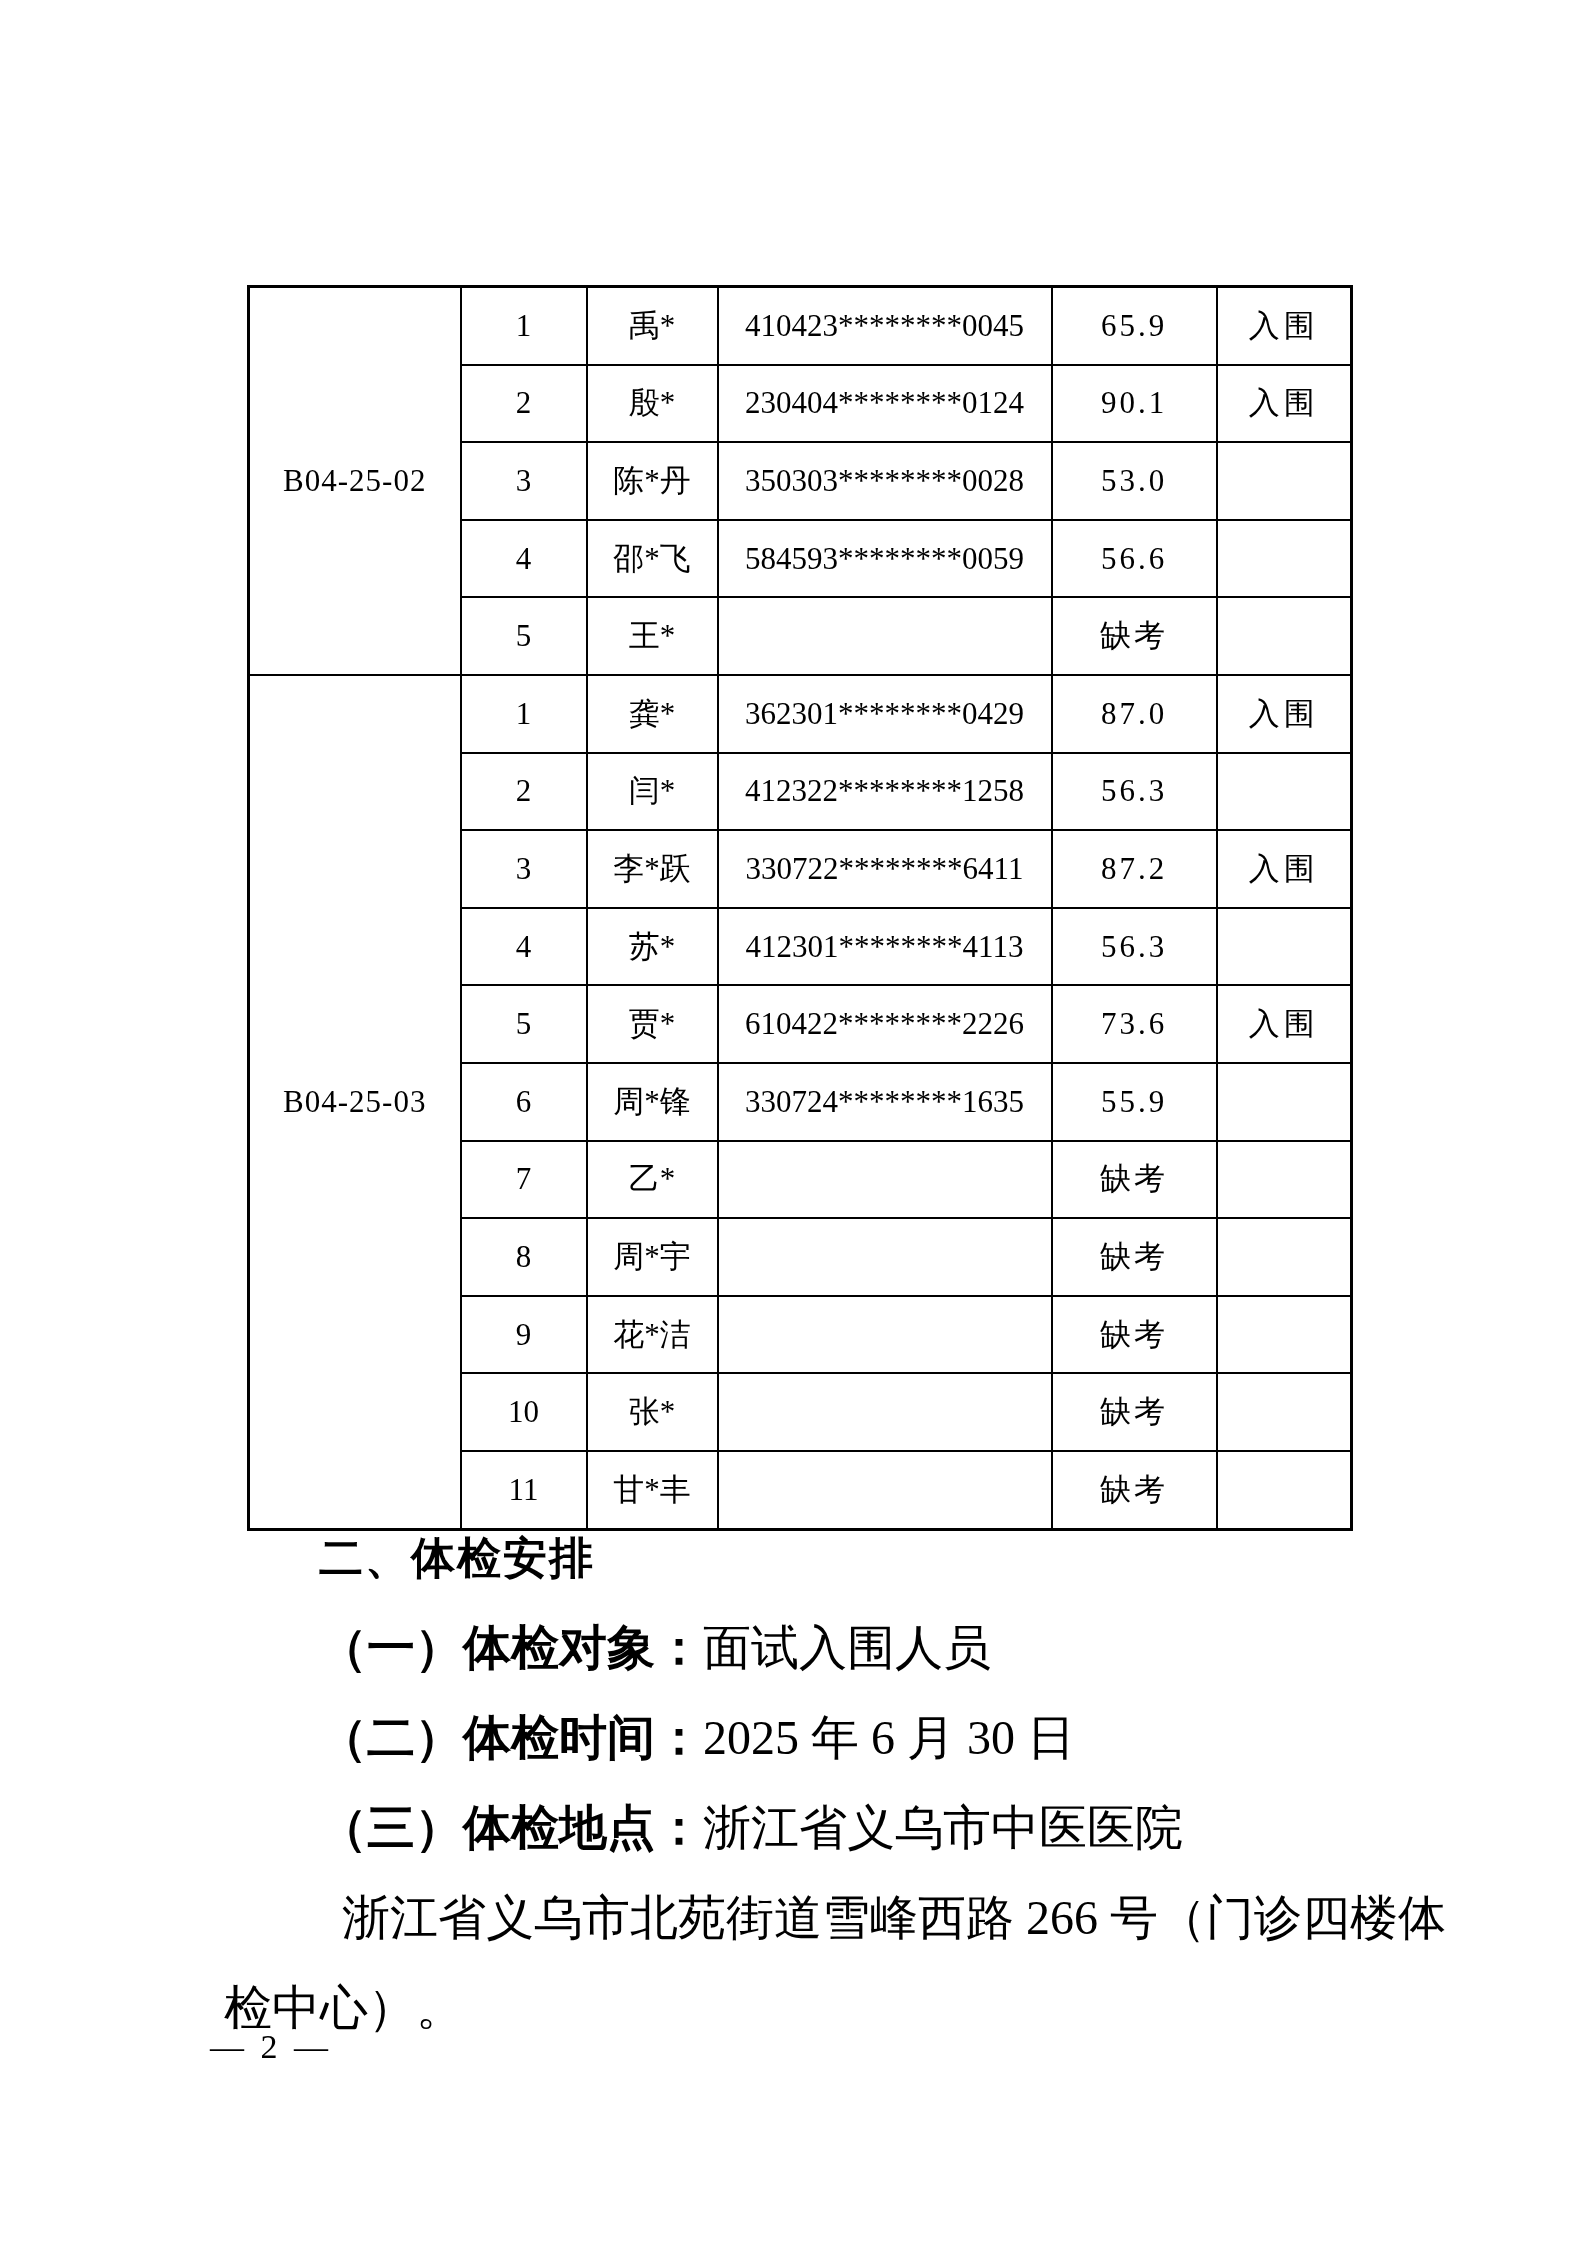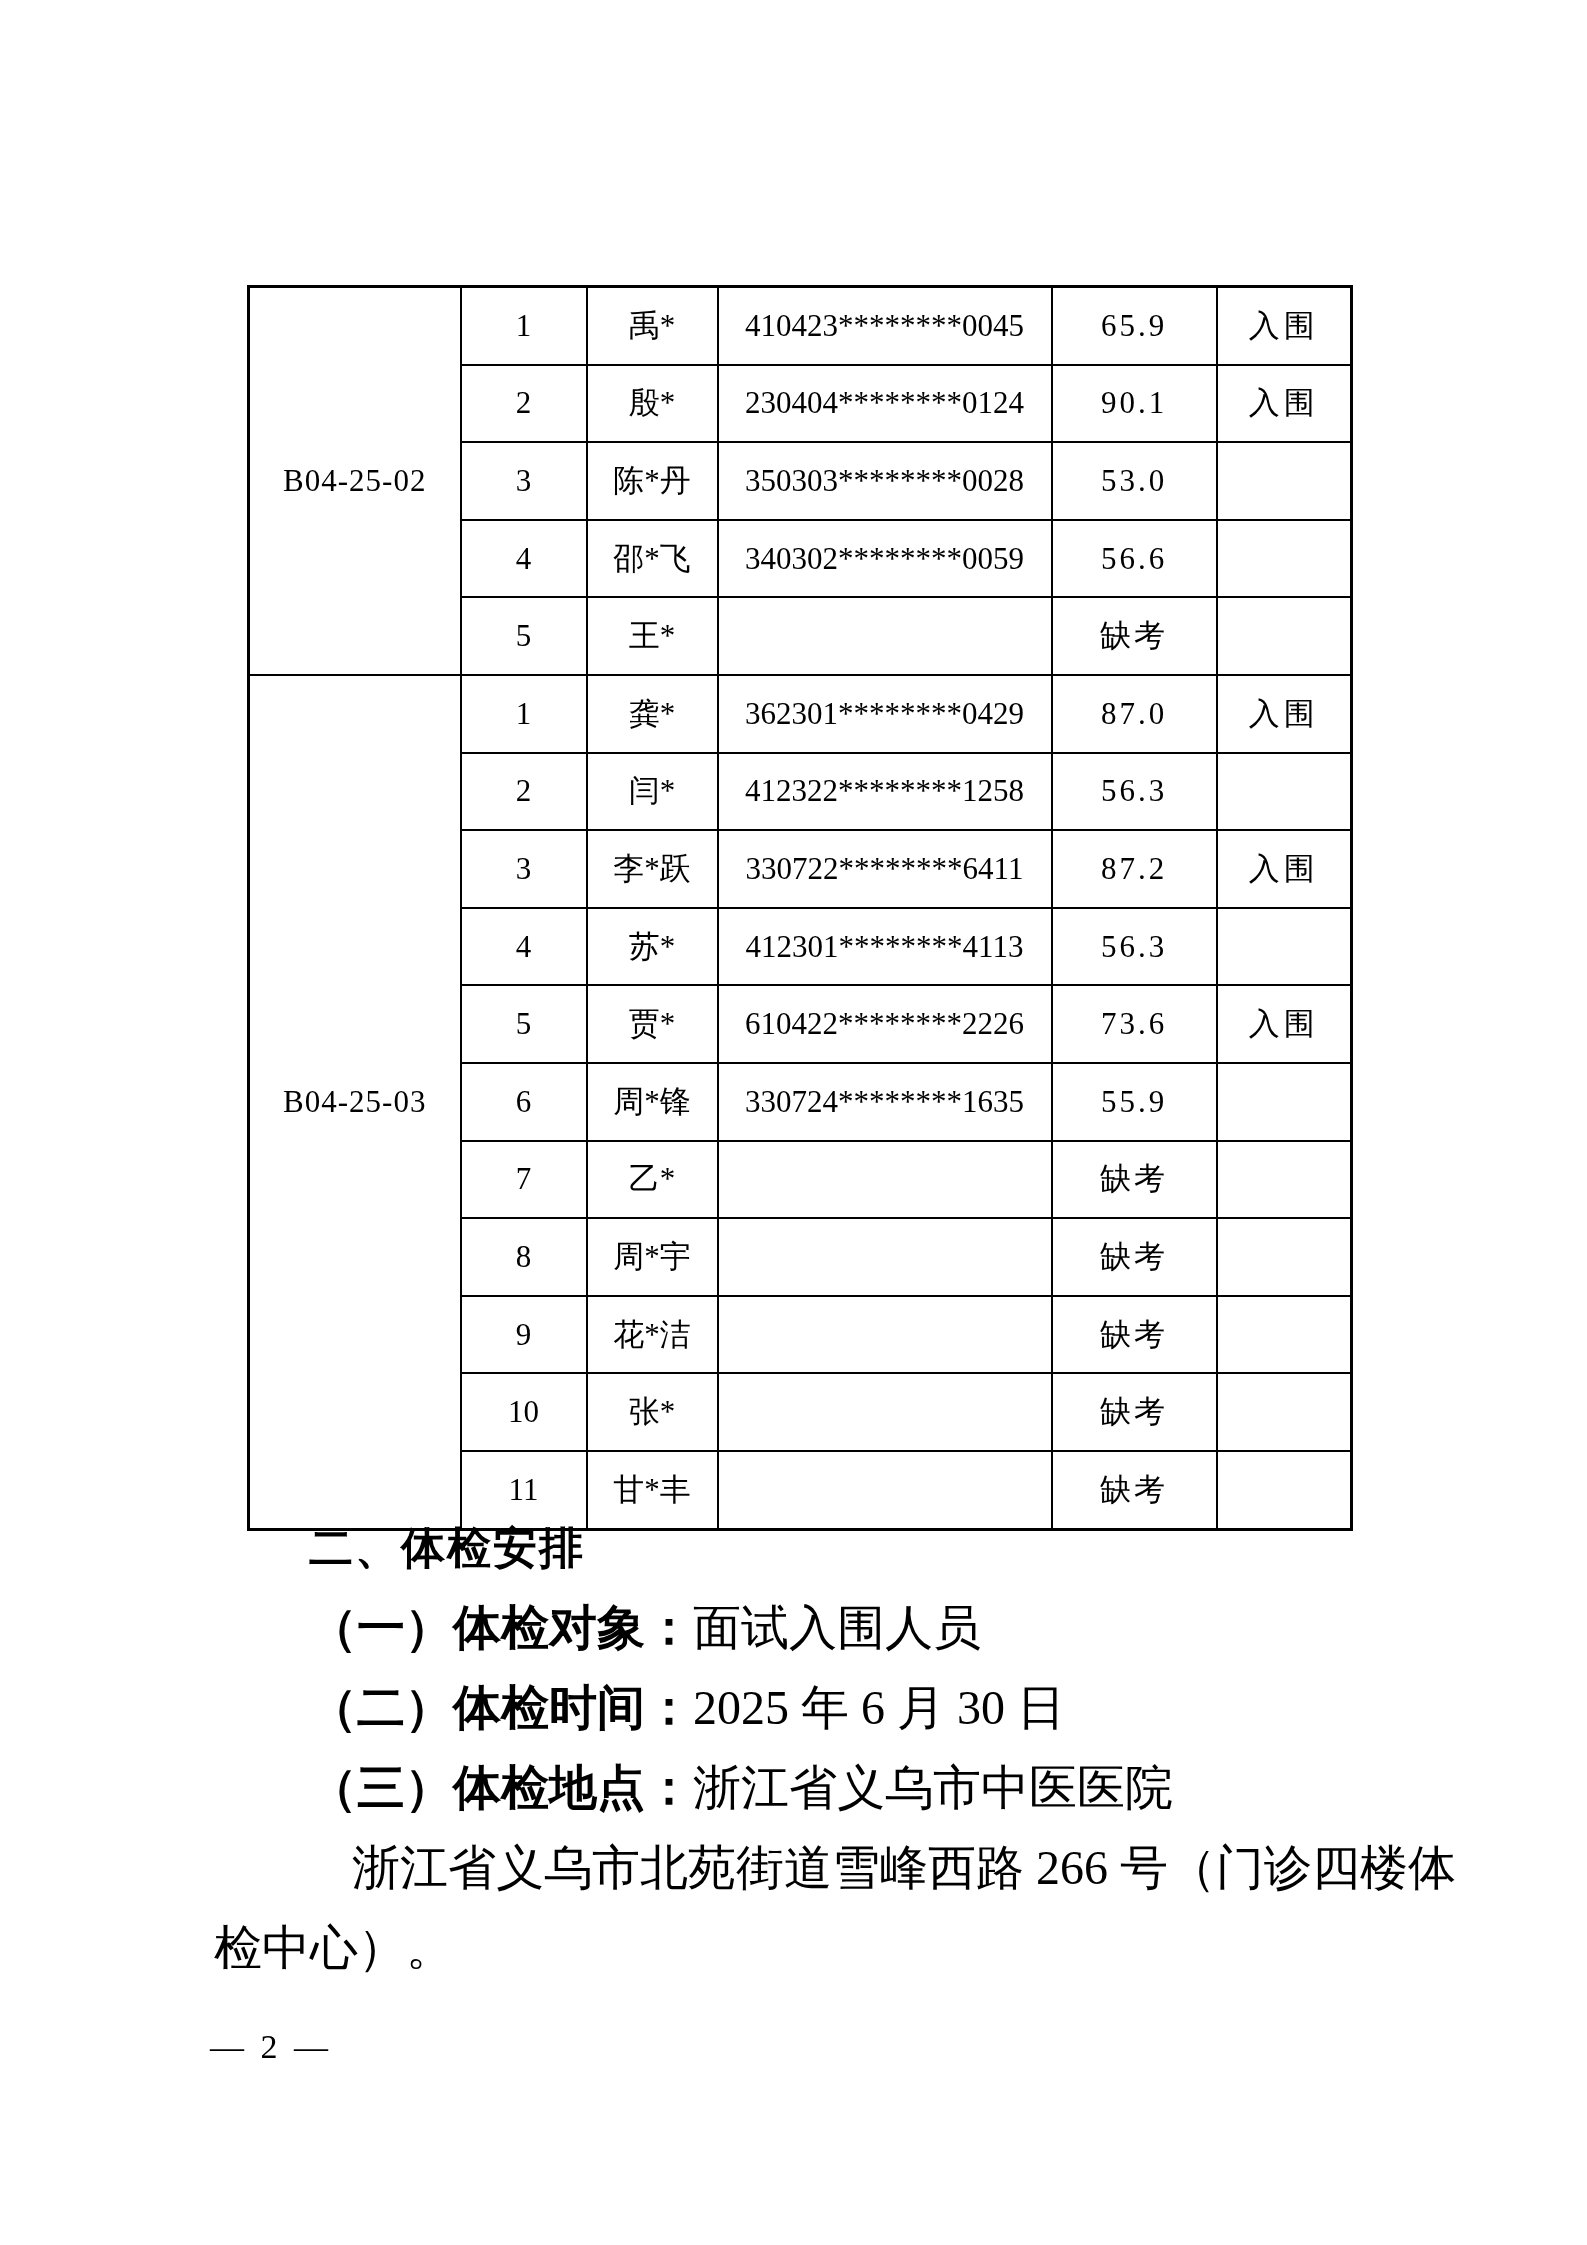--- a/index.html
+++ b/index.html
@@ -37,21 +37,21 @@
   td.score-cell{font-size:31px;letter-spacing:3px;}
   td.status-cell{font-size:31px;letter-spacing:4px;}
   td.seq-cell{font-size:31px;}
   .textblock{
     position:absolute;
     left:210px;
     top:1506px;
     width:1250px;
   }
   .textblock p{
-    margin:4px;
+    margin:14px;
     line-height:76px;
     font-size:48px;
     white-space:nowrap;
   }
   p.heading{
     font-family:"Liberation Sans","DejaVu Sans",sans-serif;
     font-weight:700;
     font-size:44px;
     text-indent:95px;
     letter-spacing:2px;
@@ -101,21 +101,21 @@
         <tr>
           <td class="seq-cell">3</td>
           <td class="name-cell">陈*丹</td>
           <td class="id-cell">350303********0028</td>
           <td class="score-cell">53.0</td>
           <td class="status-cell"></td>
         </tr>
         <tr>
           <td class="seq-cell">4</td>
           <td class="name-cell">邵*飞</td>
-          <td class="id-cell">340302********0059</td>
+          <td class="id-cell">584593********0059</td>
           <td class="score-cell">56.6</td>
           <td class="status-cell"></td>
         </tr>
         <tr>
           <td class="seq-cell">5</td>
           <td class="name-cell">王*</td>
           <td class="id-cell"></td>
           <td class="score-cell">缺考</td>
           <td class="status-cell"></td>
         </tr>

